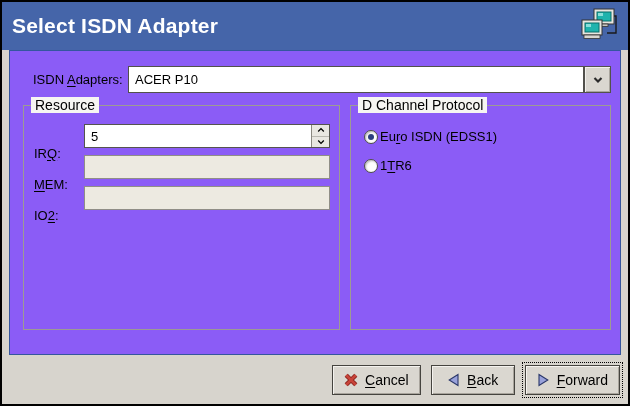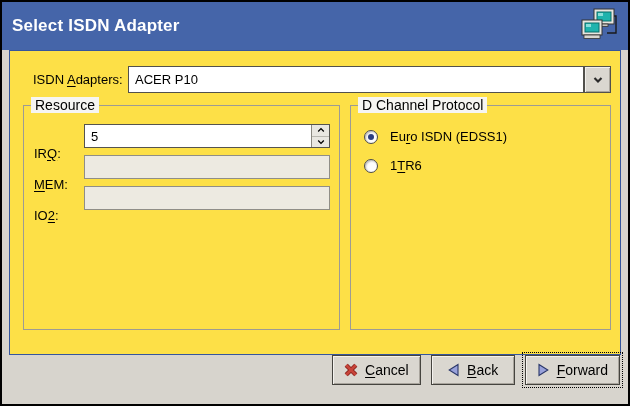--- a/index.html
+++ b/index.html
@@ -15,31 +15,31 @@
   }
 
   
   .header {
     flex:none; height:48px;
     background:#4565a9;
     display:flex; align-items:center;
     padding:0 8px 0 10px;
   }
   .header-title {
-    color:#ffffff; font-size:17px; font-weight:bold;
+    color:#ffffff; font-size:21px; font-weight:bold;
     letter-spacing:0.2px;
   }
   .header-icon { margin-left:auto; margin-right:2px; }
 
   
   .content-outer { flex:1; padding:0 7px; min-height:0; }
   .content-panel {
     height:100%;
     border:1px solid #35569e;
-    background:#fde047;
+    background:#8b5cf6;
   }
 
   .adapter-row {
     margin:15px 9px 0 23px;
     display:flex; align-items:center;
   }
   .adapter-label { width:95px; font-size:13px; color:#000; flex:none; }
   .combo { flex:1; display:flex; height:27px; }
   .combo-entry {
     flex:1; min-width:0;
@@ -91,37 +91,37 @@
     border-left:1px solid #8a8880;
     background:#e9e7e1;
   }
   .spin-btn {
     flex:1; display:flex; align-items:center; justify-content:center;
     cursor:default;
   }
   .spin-btn + .spin-btn { border-top:1px solid #b9b7b0; }
 
   .proto-rows { padding:23px 0 0 13px; }
-  .radio-row { display:flex; align-items:center; gap:12px; margin-bottom:14px; cursor:default; }
+  .radio-row { display:flex; align-items:center; gap:2px; margin-bottom:14px; cursor:default; }
   .radio {
     width:14px; height:14px; flex:none;
     border:1px solid #4c4b47; border-radius:50%;
     background:#fdfdfd; position:relative;
     box-shadow: inset 1px 1px 2px rgba(0,0,0,0.28);
   }
   .radio.selected::after {
     content:""; position:absolute; left:3px; top:3px; right:3px; bottom:3px;
     border-radius:50%; background:#2c3e7f;
   }
   .radio-label { font-size:13px; color:#000; }
 
   
   .button-bar {
     flex:none; height:49px;
-    display:flex; align-items:flex-start; justify-content:flex-end;
+    display:flex; align-items:center; justify-content:flex-end;
     gap:10px; padding-right:8px;border-radius:17px;
   }
   .btn {
     height:30px; min-width:84px;
     display:inline-flex; align-items:center; justify-content:center; gap:7px;
     padding:0 11px;
     background:#dad7d0;
     border:1px solid #45443f;
     box-shadow: inset 1px 1px 0 #f4f2ee, inset -1px -1px 0 #a8a49c;
     font-family:"Liberation Sans", sans-serif;

